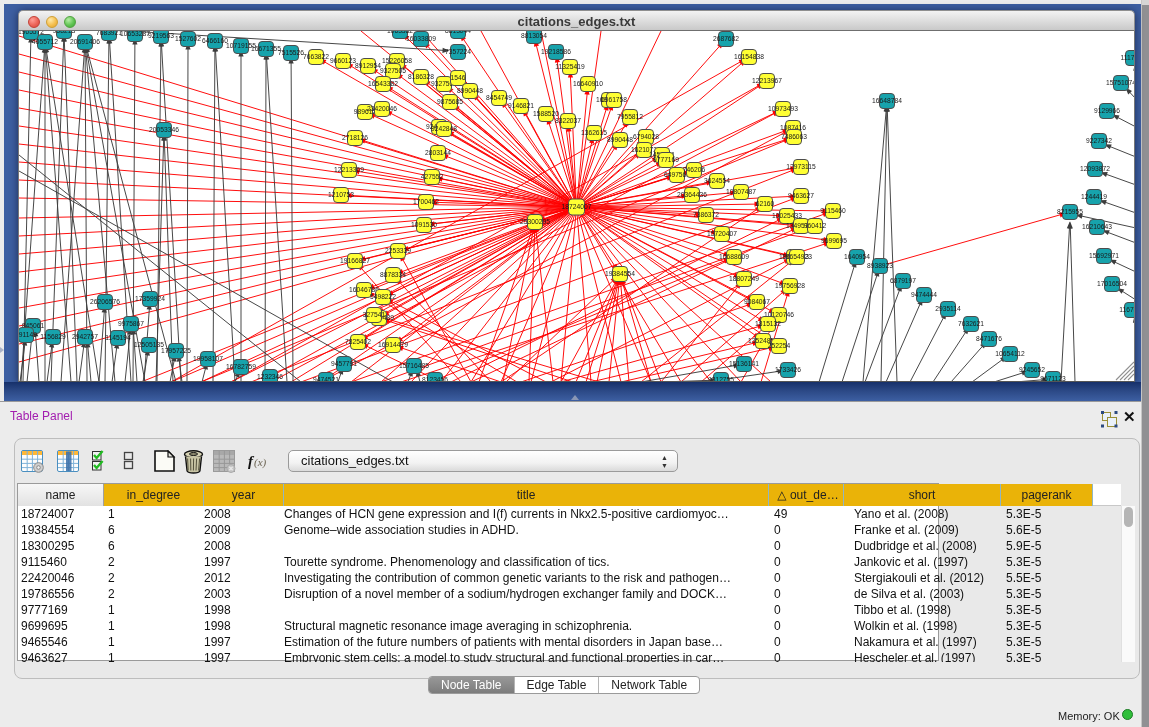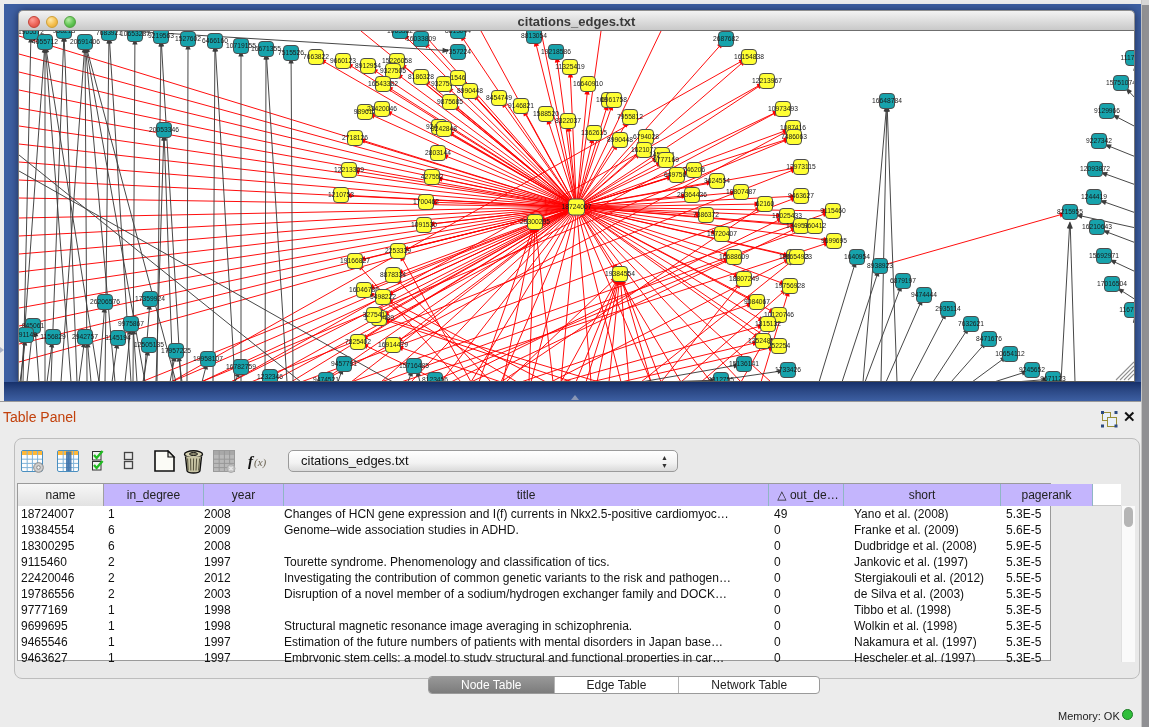--- a/index.html
+++ b/index.html
@@ -10,40 +10,40 @@
 #titlebar{position:absolute;left:0;top:0;width:100%;height:21px;border-radius:5px 5px 0 0;
  background:linear-gradient(#f3f3f3,#dcdcdc 55%,#c9c9c9);border:1px solid #8f8f8f;border-bottom:1px solid #6f6f6f}
 #titlebar .t{position:absolute;left:0;right:0;top:3px;text-align:center;font-size:13px;color:#3a3a3a;font-weight:bold}
 .tl{position:absolute;top:5px;width:12px;height:12px;border-radius:50%}
 #graph{position:absolute;left:0;top:21px;width:1117px;height:351px;background:#fff;overflow:hidden;
  border-left:1px solid #777;border-right:1px solid #777;border-bottom:1px solid #555}
 #shadow{position:absolute;left:4px;top:382px;width:1137px;height:19px;
  background:linear-gradient(#16306a,#2b4885 45%,#3d5fa2)}
 #splitarr{position:absolute;left:571px;top:395px;width:0;height:0;border-left:4px solid transparent;border-right:4px solid transparent;border-bottom:5px solid #8a97b5}
 #panel{position:absolute;left:0;top:401px;width:1141px;height:326px;background:#ececec;border-top:1px solid #9a9a9a}
-#ptitle{position:absolute;left:3px;top:409px;font-size:14px;color:#c2410c}
+#ptitle{position:absolute;left:10px;top:409px;font-size:12px;color:#a21caf}
 #pclose{position:absolute;left:1123px;top:408px;font-size:15px;font-weight:bold;color:#111}
 #pbox{position:absolute;left:14px;top:438px;width:1126px;height:241px;background:#e9e9e9;border:1px solid #bdbdbd;border-radius:8px}
 #combo{position:absolute;left:288px;top:450px;width:390px;height:22px;border:1px solid #9a9a9a;border-radius:5px;
  background:linear-gradient(#ffffff,#f2f2f2 60%,#dadada);font-size:13px;color:#111;line-height:20px;padding-left:12px}
 #combo .arr{position:absolute;right:9px;top:3px;font-size:7px;color:#333;line-height:8px;letter-spacing:0}
-#tbl{position:absolute;left:17px;top:483px;width:1034px;height:178px;background:#fff;border:1px solid #9a9a9a;font-size:12px}
+#tbl{position:absolute;left:17px;top:483px;width:922px;height:178px;background:#fff;border:1px solid #9a9a9a;font-size:12px}
 #thead{position:absolute;left:0;top:0;width:1103px;height:22px;background:#fff;border-bottom:1px solid #c8c8c8}
-#thead .th{position:absolute;top:0;height:22px;line-height:22px;text-align:center;color:#222;border-right:1px solid #8fb6c4;overflow:hidden;background:#c4b5fd}
+#thead .th{position:absolute;top:0;height:22px;line-height:22px;text-align:center;color:#222;border-right:1px solid #8fb6c4;overflow:hidden;background:#eab308}
 #thead .g{background:linear-gradient(#f7f7f7,#e2e2e2);border-right:1px solid #a0a0a0}
 #tbody{position:absolute;left:0;top:22px;width:1103px;height:156px;overflow:hidden;color:#111}
 .tr{position:relative;height:16px;line-height:16px;white-space:nowrap}
 .tr div{position:absolute;top:0;height:16px;overflow:hidden}
 .c0{left:3px;width:80px}.c1{left:90px;width:100px}.c2{left:186px;width:77px}
 .c3{left:266px;width:482px}.c4{left:756px;width:72px}.c5{left:836px;width:152px;}
 .c6{left:988px;width:100px}
 #vscroll{position:absolute;left:1103px;top:22px;width:14px;height:156px;background:#fafafa;border-left:1px solid #e0e0e0}
 #vthumb{position:absolute;left:2px;top:1px;width:9px;height:20px;background:#b5b5b5;border-radius:5px}
 #tabs{position:absolute;left:428px;top:676px;height:18px;display:flex;border:1px solid #9a9a9a;border-radius:4px;overflow:hidden;background:#fff;font-size:12px}
-#tabs .tab{height:24px;line-height:16px;padding:0 32px;color:#222;border-right:1px solid #b5b5b5}
+#tabs .tab{height:24px;line-height:16px;padding:0 12px;color:#222;border-right:1px solid #b5b5b5}
 #tabs .sel{background:linear-gradient(#989898,#6e6e6e);color:#fff}
 #mem{position:absolute;left:1058px;top:710px;font-size:11px;color:#222}
 #memdot{position:absolute;left:1122px;top:709px;width:11px;height:11px;border-radius:50%;background:#2fbf3a;border:1px solid #1e7a26}
 </style></head><body>
 <div id="desk"></div>
 <div id="rstrip">
     <div class="top"></div>
   </div>
 <div id="win">
   <div id="graph">

